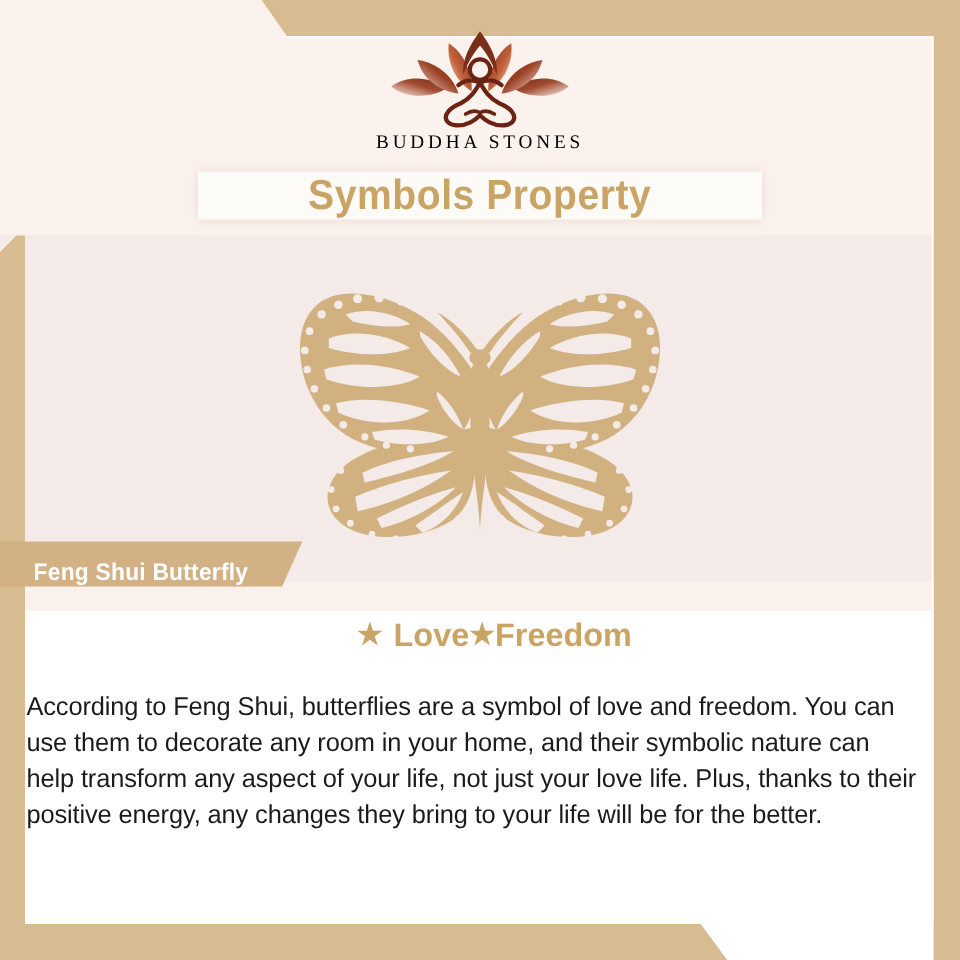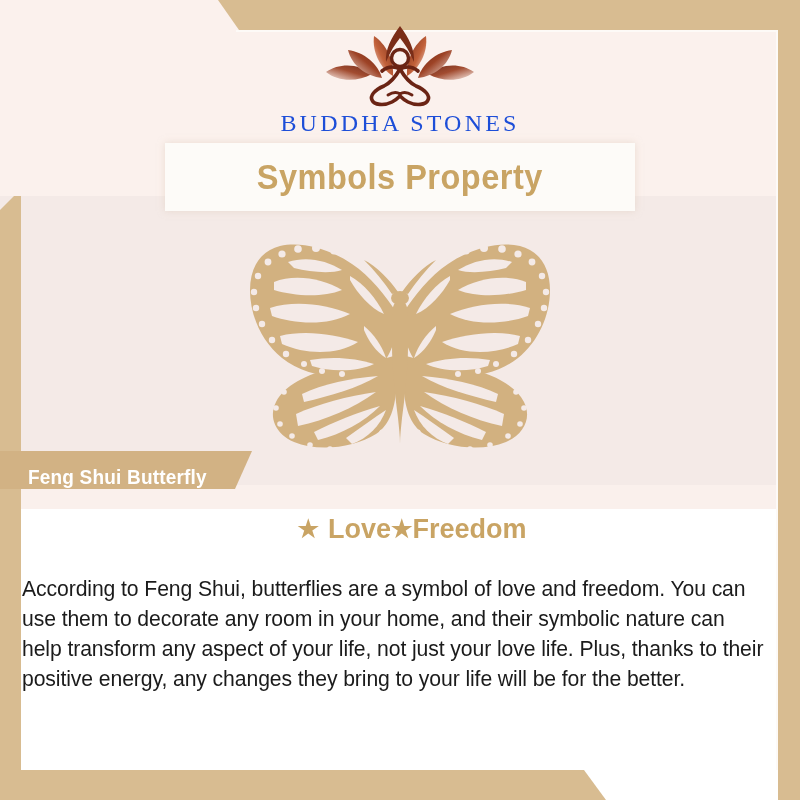--- a/index.html
+++ b/index.html
@@ -98,31 +98,31 @@
   }
   .logo-mark {
     display: block;
     margin: 0 auto;
     width: 172px; height: 86px;
   }
   .logo-text {
     display: block;
     margin-top: 2px;
     font-family: "Liberation Serif", "DejaVu Serif", serif;
-    font-size: 24px;
+    font-size: 16px;
     letter-spacing: 3.2px;
-    color: #1d4ed8;
+    color: #000000;
     font-weight: 400;
   }
 
   
   .title-banner {
     position: absolute;
     left: 165px; top: 143px;
-    width: 470px; height: 68px;
+    width: 470px; height: 40px;
     background: #fdfbf8;
     box-shadow: 0 0 7px rgba(220, 200, 186, 0.55);
     display: flex;
     align-items: center;
     justify-content: center;
   }
   .title-text {
     font-family: "Liberation Sans Narrow", "Liberation Sans", sans-serif;
     font-weight: bold;
     font-size: 35px;

